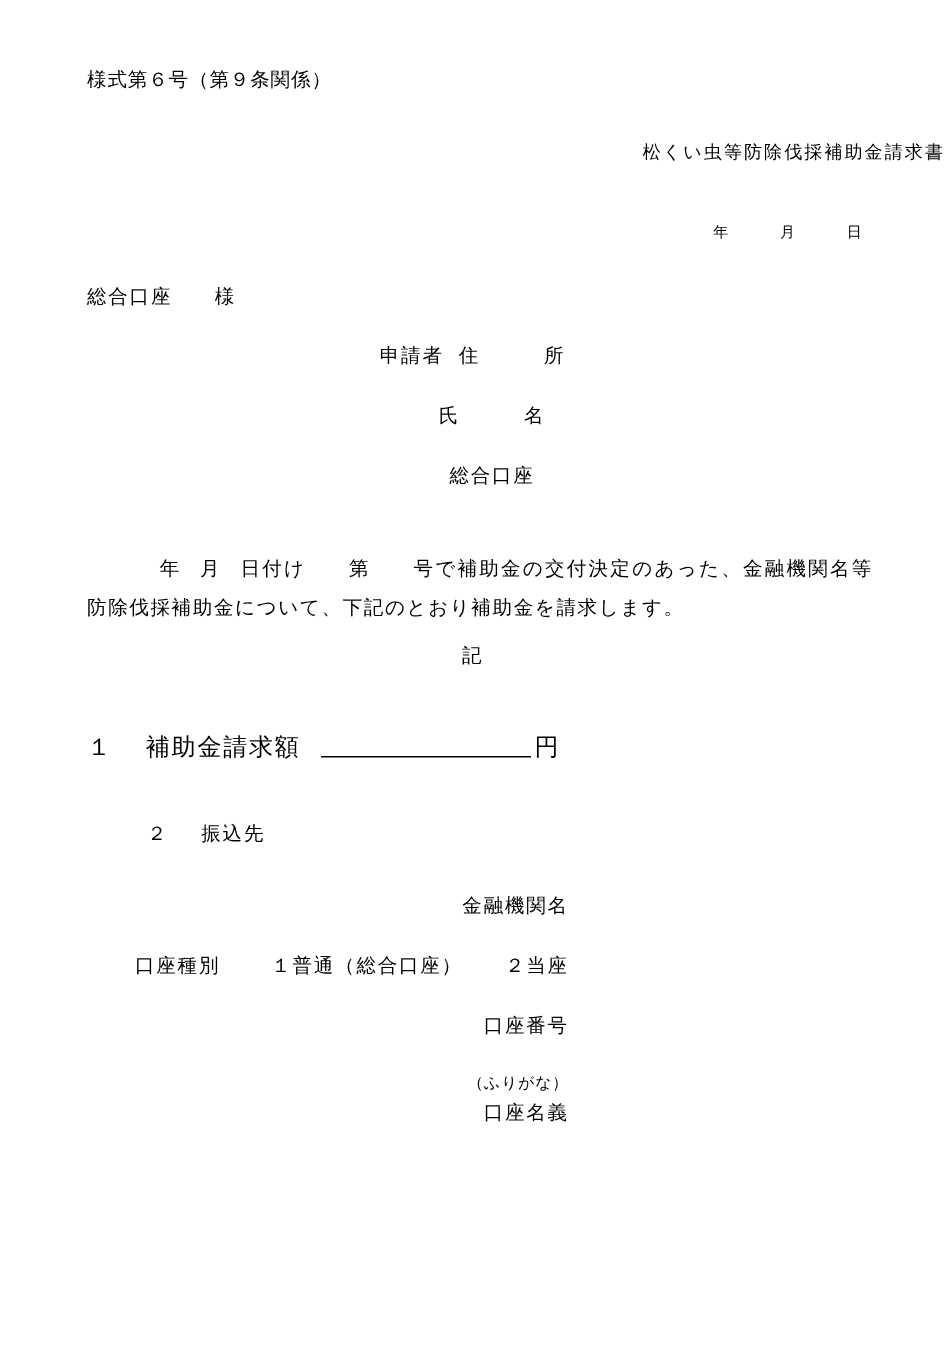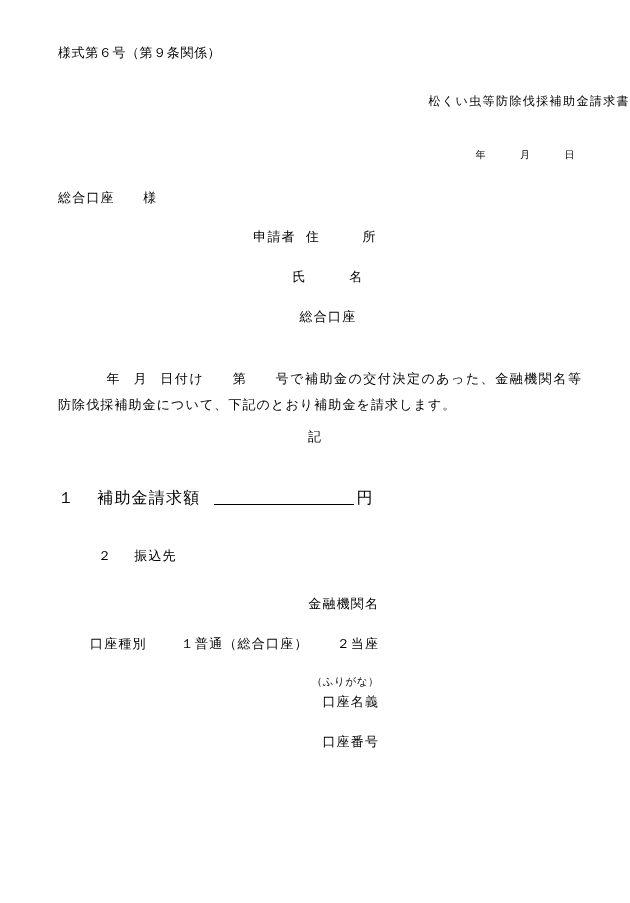--- a/index.html
+++ b/index.html
@@ -222,21 +222,21 @@
   </div>
 
   <div class="sub-list">
     <div class="sub-row">
       <span>金融機関名</span>
     </div>
     <div class="sub-row">
       <span>口座種別</span><span class="gap-l"></span><span>１普通（総合口座）</span><span class="gap-m"></span><span>２当座</span>
     </div>
     <div class="sub-row">
+      <span>口座番号</span>
+    </div>
+    <div class="sub-row">
       <div class="furigana">（ふりがな）</div>
       <div class="acct-name">口座名義</div>
     </div>
-    <div class="sub-row">
-      <span>口座番号</span>
-    </div>
   </div>
 
 </div>
 
 </body></html>

